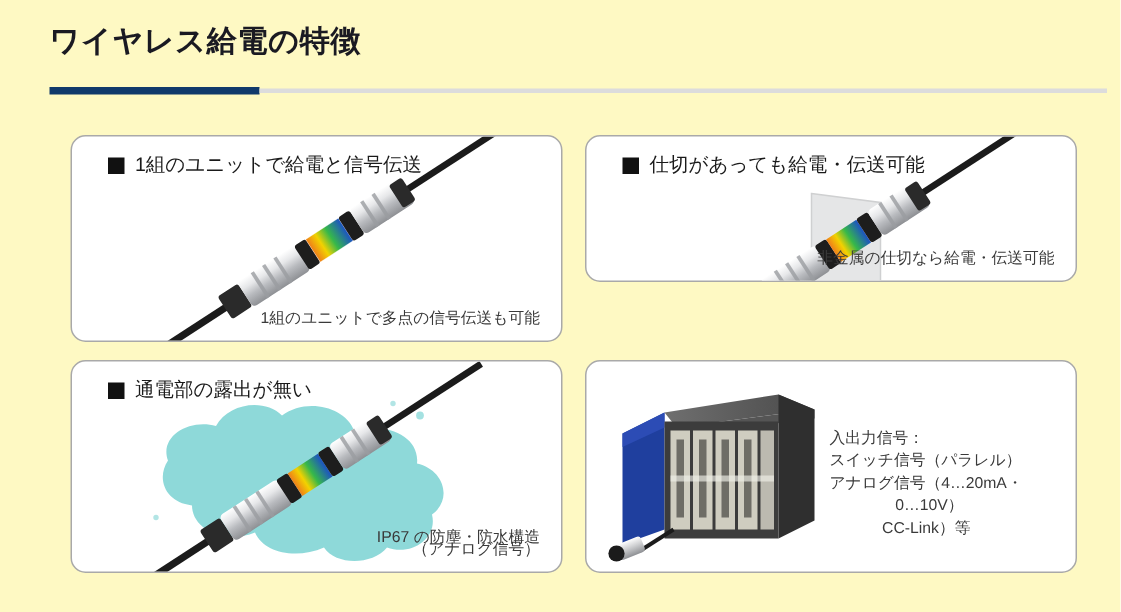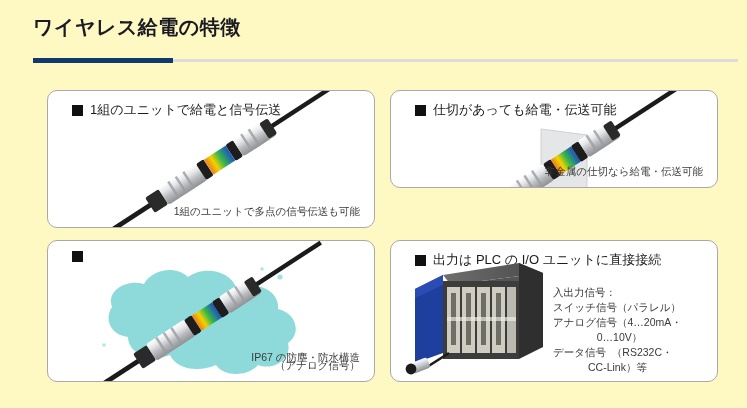--- a/index.html
+++ b/index.html
@@ -229,20 +229,21 @@
         </g>
       </svg>
     </div>
 
     <div class="caption cap2">非金属の仕切なら給電・伝送可能</div>
   </div>
 
   <div class="panel p3">
     <div class="panel-head">
       <span class="bullet"></span>
+      <span>通電部の露出が無い</span>
     </div>
 
     <div class="art">
       <svg width="328" height="142" viewBox="0 0 328 142">
         <defs>
           <linearGradient id="metal3" x1="0" y1="0" x2="0" y2="1">
             <stop offset="0%" stop-color="#ffffff"></stop>
             <stop offset="30%" stop-color="#e6e7e9"></stop>
             <stop offset="60%" stop-color="#b9bbbf"></stop>
             <stop offset="100%" stop-color="#8e9094"></stop>
@@ -283,24 +284,20 @@
           <rect x="58" y="-9" width="10" height="18" rx="2" fill="#2a2a2a"></rect>
         </g>
       </svg>
     </div>
 
     <div class="caption cap3a">IP67 の防塵・防水構造</div>
     <div class="caption cap3b">（アナログ信号）</div>
   </div>
 
   <div class="panel p4">
-    <div class="panel-head">
-      <span class="bullet"></span>
-      <span>出力は PLC の I/O ユニットに直接接続</span>
-    </div>
 
     <div class="art">
       <svg width="328" height="142" viewBox="0 0 328 142">
         <defs>
           <linearGradient id="plcTop" x1="0" y1="0" x2="1" y2="0">
             <stop offset="0%" stop-color="#6f6f6f"></stop>
             <stop offset="100%" stop-color="#4a4a4a"></stop>
           </linearGradient>
           <linearGradient id="metal4" x1="0" y1="0" x2="0" y2="1">
             <stop offset="0%" stop-color="#ffffff"></stop>
@@ -340,18 +337,17 @@
           </g>
         </g>
       </svg>
     </div>
 
     <div class="spec">
       <div>入出力信号：</div>
       <div>スイッチ信号（パラレル）</div>
       <div>アナログ信号（4…20mA・</div>
       <div>               0…10V）</div>
-      <div>データ信号  （RS232C・</div>
       <div>            CC-Link）等</div>
     </div>
   </div>
 
 </div>
 
 </body></html>

